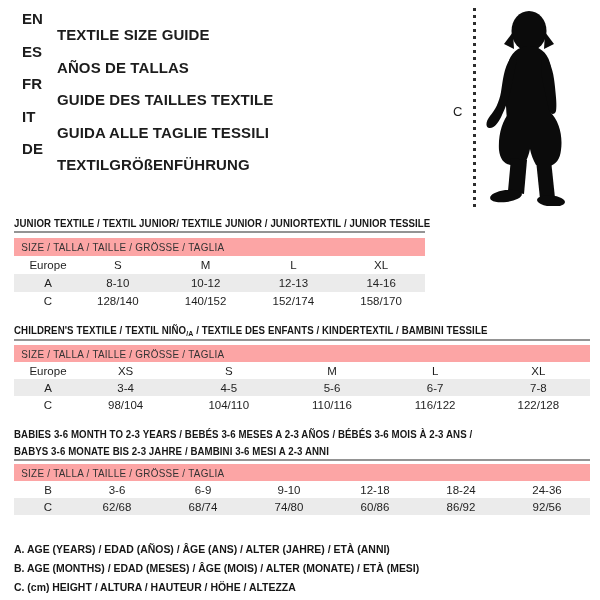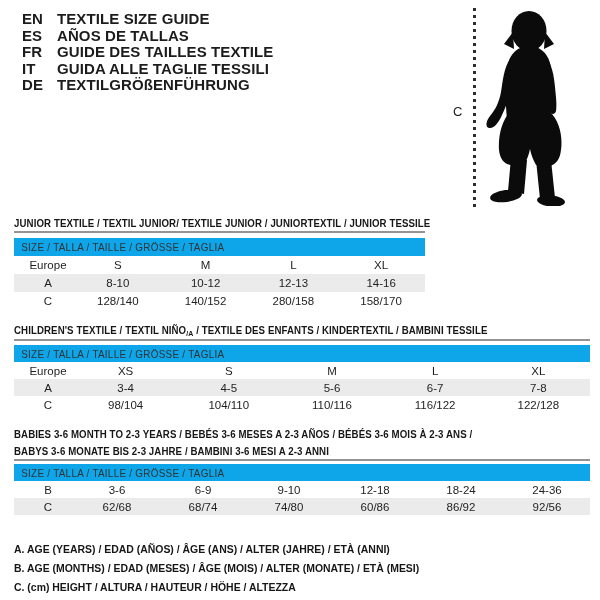--- a/index.html
+++ b/index.html
@@ -8,42 +8,42 @@
     background:#ffffff;color:#1c1c1c;
     font-family:"Liberation Sans", sans-serif;
     -webkit-font-smoothing:antialiased;
   }
   .abs{position:absolute;}
 
   
   .lang-block{left:22px;top:11px;}
   .lang-row{display:flex;line-height:16.6px;font-size:15px;font-weight:bold;letter-spacing:0.1px;}
   .lang-code{width:35px;flex:0 0 35px;}
-  .lang-title{white-space:nowrap;}
+  .lang-title{white-space:nowrap;margin-top:16px;}
 
   
   .height-line{
     left:473px;top:8px;width:3px;height:202px;
     background:repeating-linear-gradient(to bottom,#2d2d2d 0 3px,transparent 3px 7px);
   }
   .height-label{left:453px;top:104px;font-size:13px;font-weight:500;}
   .baby-svg{left:483px;top:6px;}
 
   
   .tbl-title{
     font-size:11px;font-weight:bold;color:#161616;white-space:nowrap;
     transform:scaleX(0.88);transform-origin:0 0;letter-spacing:0.1px;line-height:16.5px;
   }
   .subscript{font-size:8px;vertical-align:-2px;}
 
   .rule{height:2px;background:#949494;}
 
   table{border-collapse:collapse;table-layout:fixed;font-size:11.5px;color:#1e1e1e;}
   td{padding:0;vertical-align:middle;}
-  .size-head td{background:#0ea5e9;height:20px;}
+  .size-head td{background:#fca5a5;height:20px;}
   .size-head .head-text{
     display:inline-block;padding-left:8px;font-size:11px;color:#333333;
     transform:scaleX(0.9);transform-origin:0 50%;letter-spacing:0.3px;white-space:nowrap;
   }
   td.lbl{text-align:center;padding-left:8px;}
   td.val{text-align:center;}
   tr.alt td{background:#ebebeb;}
   .t1 td{height:18px;}
   .t2 td,.t3 td{height:17px;}
   .t1{left:14px;top:238px;width:411px;}
@@ -129,21 +129,21 @@
     <td class="lbl">A</td>
     <td class="val">8-10</td>
     <td class="val">10-12</td>
     <td class="val">12-13</td>
     <td class="val">14-16</td>
   </tr>
   <tr>
     <td class="lbl">C</td>
     <td class="val">128/140</td>
     <td class="val">140/152</td>
-    <td class="val">280/158</td>
+    <td class="val">152/174</td>
     <td class="val">158/170</td>
   </tr>
 </tbody>
   </table>
 
 <div class="abs tbl-title t2-title">
   <span>CHILDREN'S TEXTILE / TEXTIL NIÑO</span><span class="subscript">/A</span><span> / TEXTILE DES ENFANTS / KINDERTEXTIL / BAMBINI TESSILE</span>
 </div>
 <div class="abs rule t2-rule"></div>
 <table class="abs t2">

